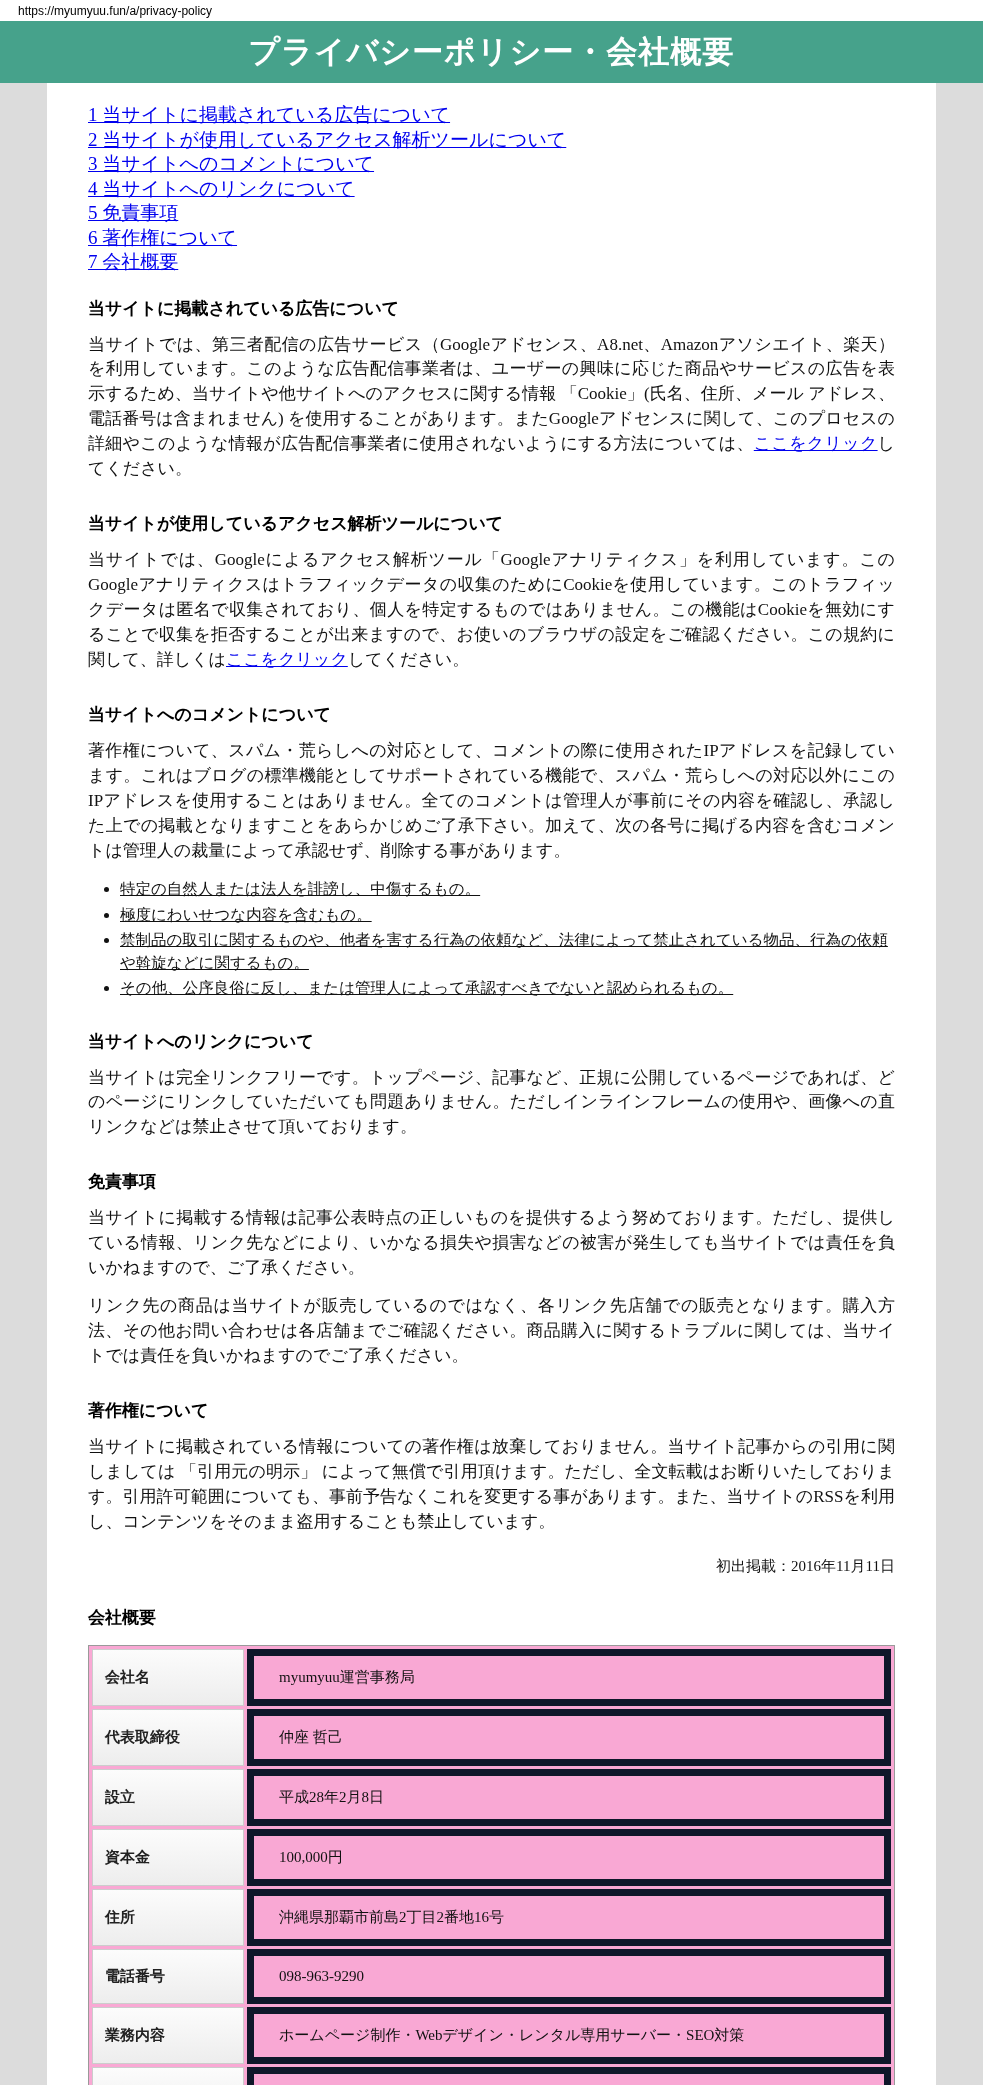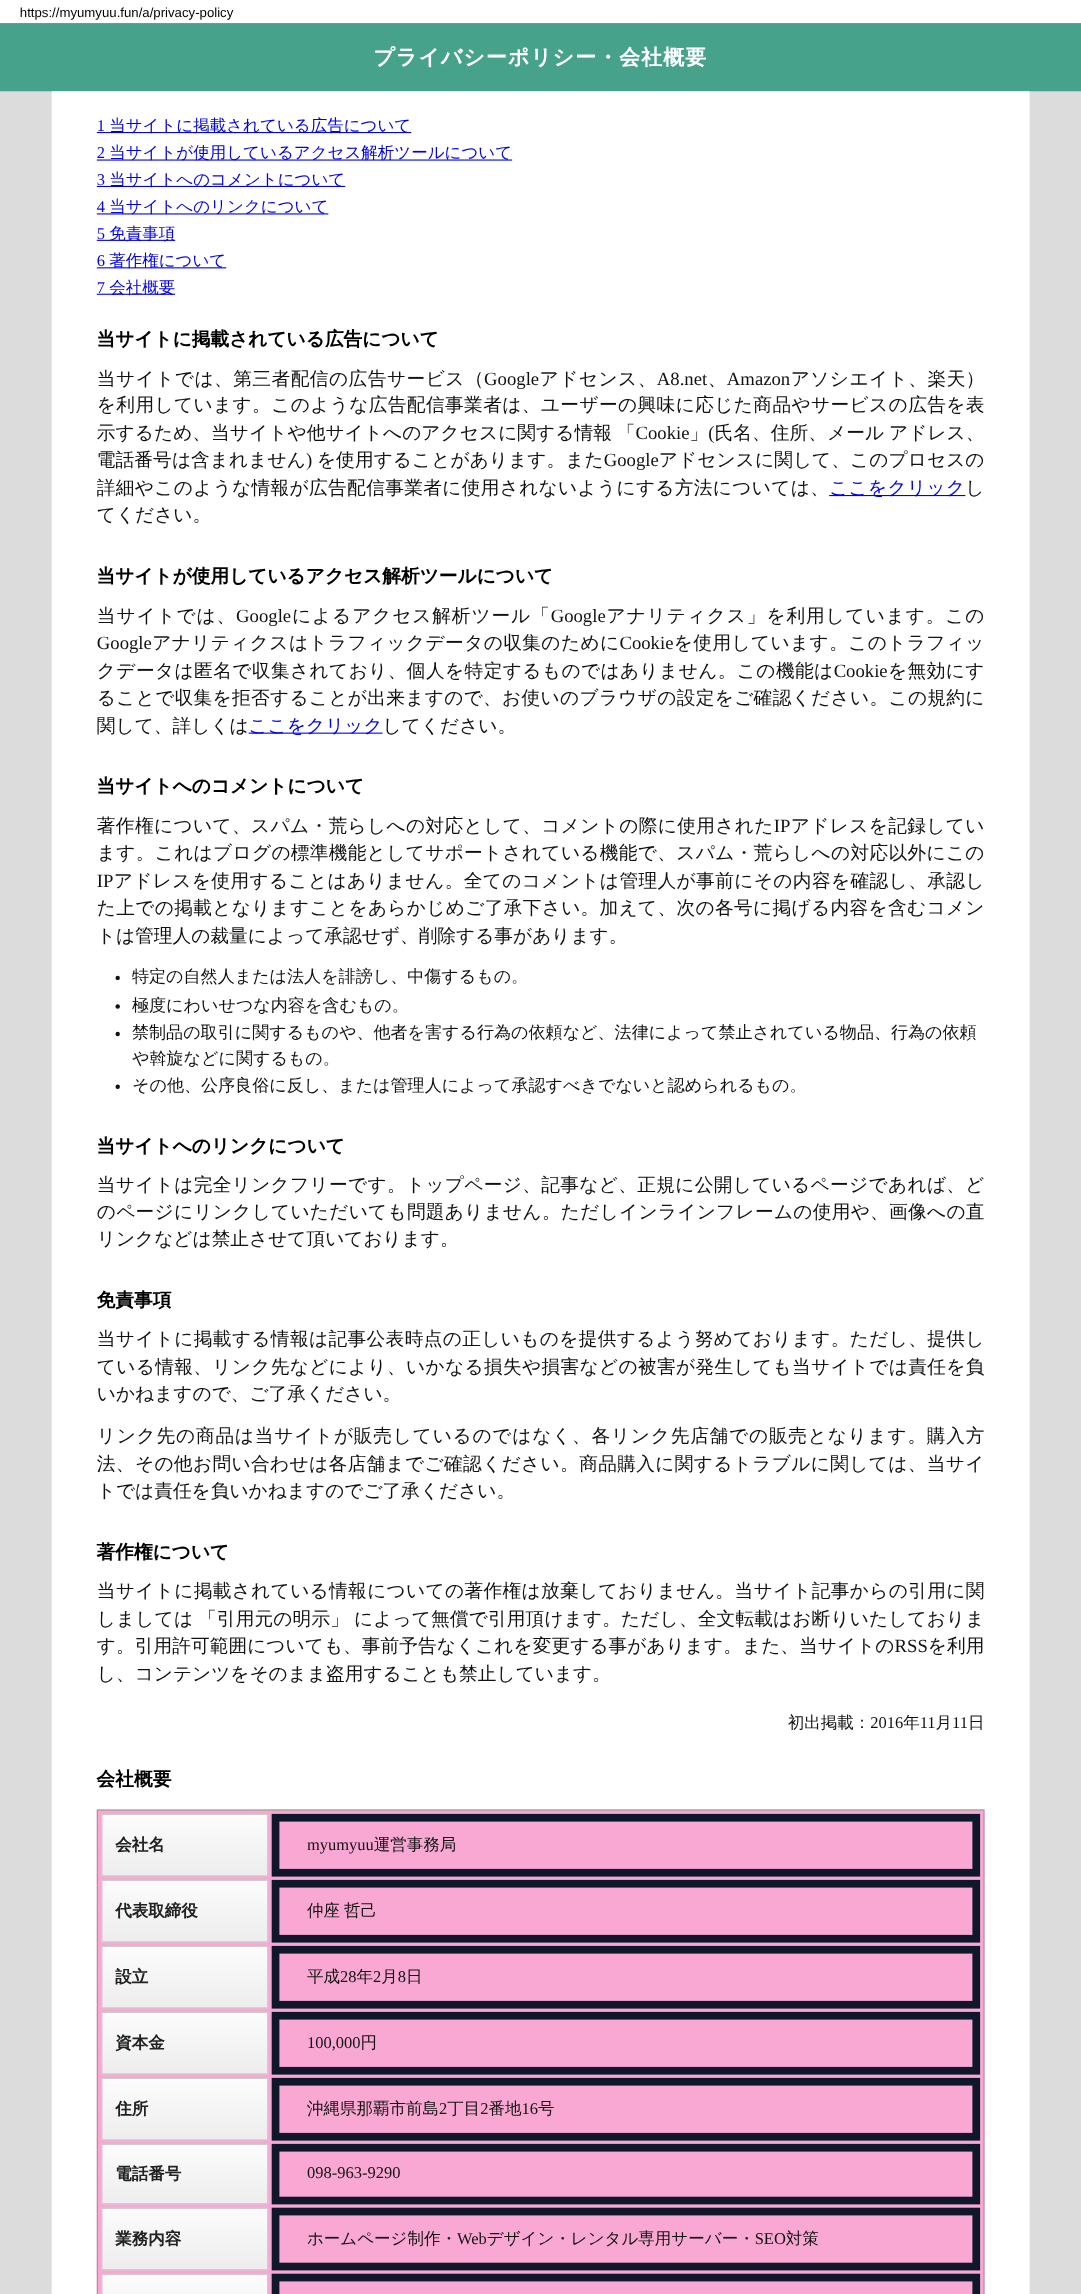--- a/index.html
+++ b/index.html
@@ -23,49 +23,49 @@
     background: #46a28b;
     height: 62px;
     display: flex;
     align-items: center;
     justify-content: center;
   }
   .site-header h1 {
     margin: 0;
     color: #fff;
     font-family: "Liberation Sans", sans-serif;
-    font-size: 19px;
+    font-size: 31px;
     font-weight: bold;
     letter-spacing: 1px;
   }
   
   .page-main {
     width: 889px;
     margin: 0 auto;
     background: #fff;
     padding: 12px 41px 28px;
   }
   .toc { list-style: none; margin: 8px 0 0; padding: 0; }
-  .toc li { line-height: 24.5px; font-size: 15px; }
+  .toc li { line-height: 24.5px; font-size: 19px; }
   a { color: #0000ee; text-decoration: underline; }
   h2 {
     font-family: "Liberation Sans", sans-serif;
     font-size: 17px;
     font-weight: bold;
     color: #000;
     margin: 30px 0 12px;
   }
   h2.first { margin-top: 22px; }
   p {
     font-size: 17px;
     line-height: 1.47;
     margin: 13px 0;
     text-align: justify;
   }
-  ul.rules { margin: 1px 0; padding-left: 32px; }
+  ul.rules { margin: 1px 0; padding-left: 32px; text-decoration: underline; }
   ul.rules li {
     font-size: 15.5px;
     line-height: 1.5;
     margin: 2px 0;
   }
   .date-line {
     text-align: right;
     font-size: 15px;
     margin: 22px 0 8px;
   }

